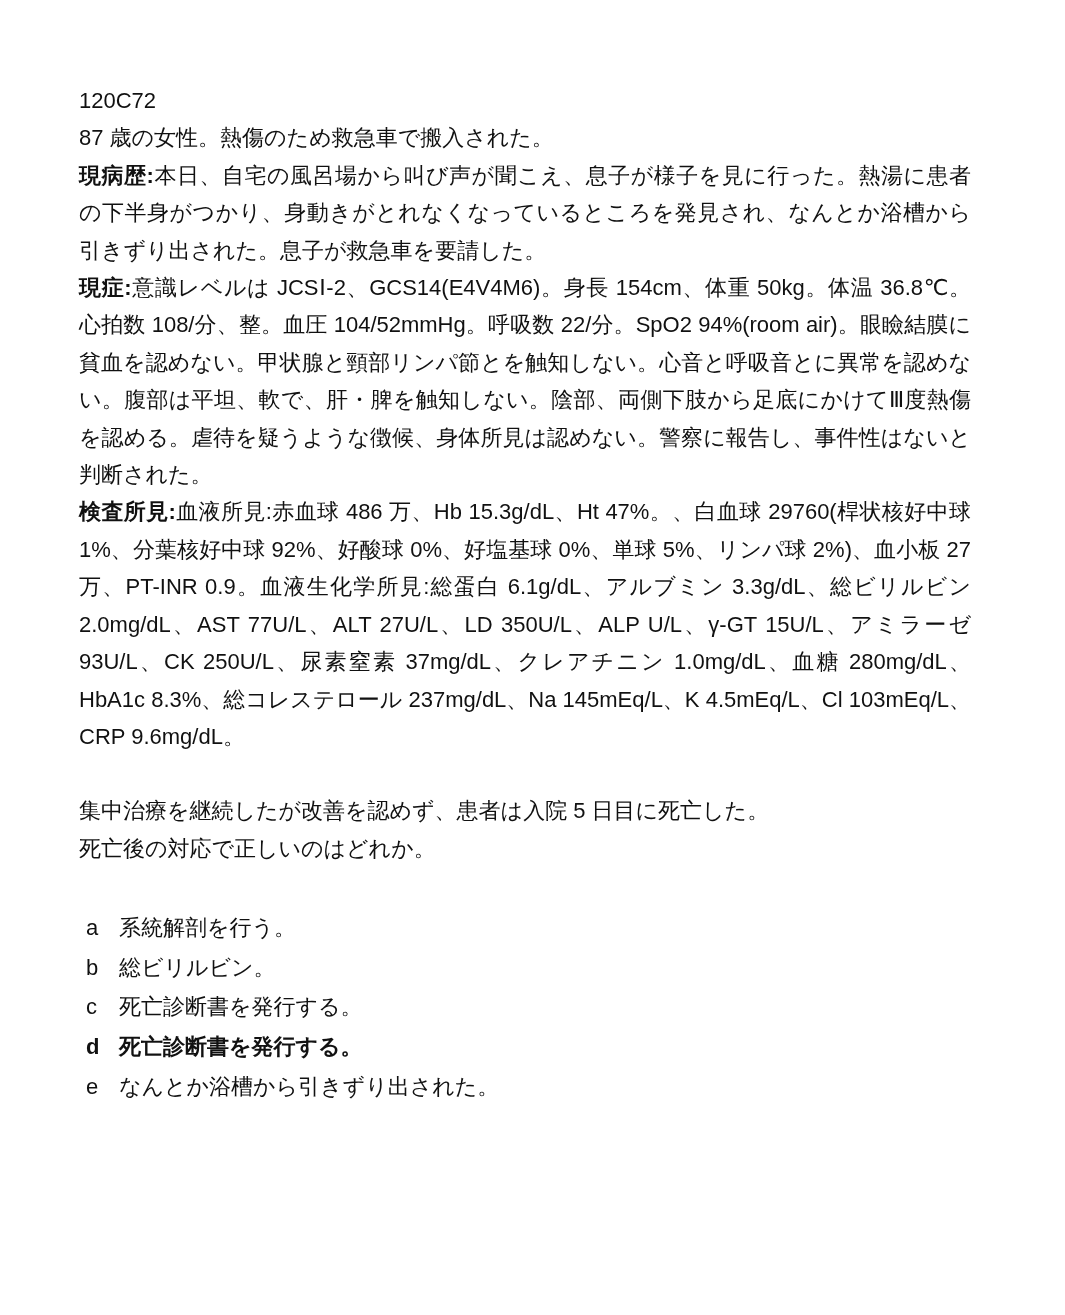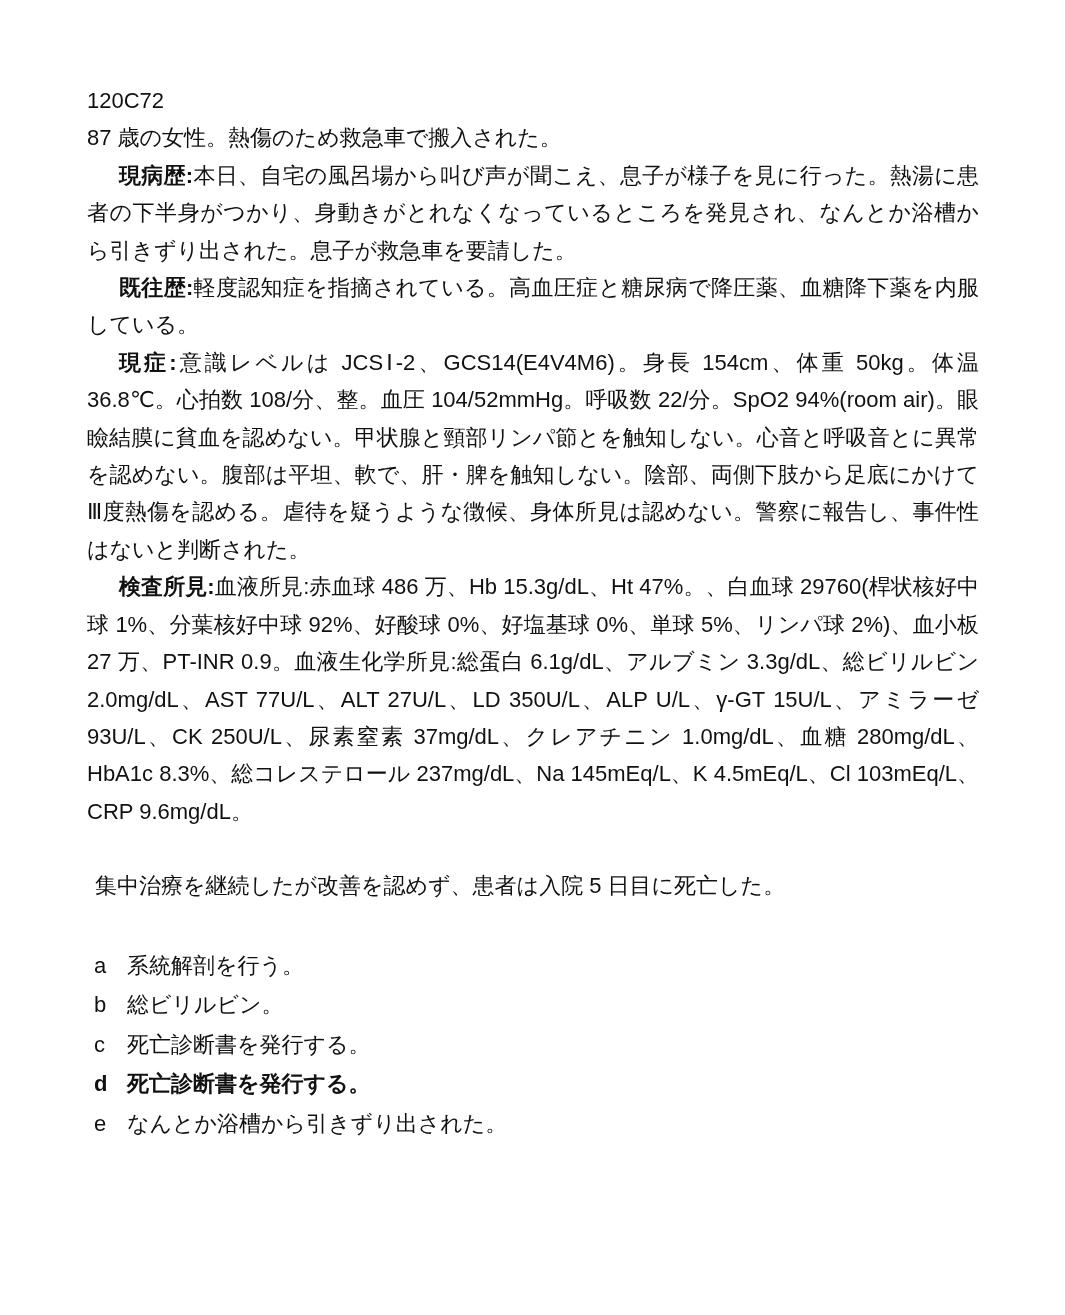--- a/index.html
+++ b/index.html
@@ -10,38 +10,36 @@
   body {
     position: relative;
     width: 1065px;
     height: 1315px;
     color: #111111;
     font-family: "Liberation Sans", "DejaVu Sans", sans-serif;
     overflow: hidden;
   }
   .doc {
     position: absolute;
-    left: 87px;
+    left: 79px;
     top: 82px;
     width: 892px;
     font-size: 22px;
     line-height: 37.4px;
     text-align: justify;
     text-justify: inter-character;
   }
   .para {
     margin: 0;
   }
   .label {
     font-weight: bold;
-    margin-left: 32px;
   }
   .course-block {
     margin-top: 37px;
-    margin-left: 8px;
   }
   .options {
     margin-top: 41px;
   }
   .option {
     display: flex;
     line-height: 39.6px;
     text-align: left;
   }
   .option .letter {
@@ -60,30 +58,30 @@
 <body>
 
 <div class="doc">
 
   <p class="para">120C72</p>
 
   <p class="para">87 歳の女性。熱傷のため救急車で搬入された。</p>
 
   <p class="para"><span class="label">現病歴:</span><span>本日、自宅の風呂場から叫び声が聞こえ、息子が様子を見に行った。熱湯に患者の下半身がつかり、身動きがとれなくなっているところを発見され、なんとか浴槽から引きずり出された。息子が救急車を要請した。</span></p>
 
-  <p class="para"><span class="label">既往歴:</span><span>軽度認知症を指摘されている。高血圧症と糖尿病で降圧薬、血糖降下薬を内服している。</span></p>
 
 
 
   <p class="para"><span class="label">現症:</span><span>意識レベルは JCSⅠ-2、GCS14(E4V4M6)。身長 154cm、体重 50kg。体温 36.8℃。心拍数 108/分、整。血圧 104/52mmHg。呼吸数 22/分。SpO2 94%(room air)。眼瞼結膜に貧血を認めない。甲状腺と頸部リンパ節とを触知しない。心音と呼吸音とに異常を認めない。腹部は平坦、軟で、肝・脾を触知しない。陰部、両側下肢から足底にかけてⅢ度熱傷を認める。虐待を疑うような徴候、身体所見は認めない。警察に報告し、事件性はないと判断された。</span></p>
 
   <p class="para"><span class="label">検査所見:</span><span>血液所見:赤血球 486 万、Hb 15.3g/dL、Ht 47%。、白血球 29760(桿状核好中球 1%、分葉核好中球 92%、好酸球 0%、好塩基球 0%、単球 5%、リンパ球 2%)、血小板 27 万、PT-INR 0.9。血液生化学所見:総蛋白 6.1g/dL、アルブミン 3.3g/dL、総ビリルビン 2.0mg/dL、AST 77U/L、ALT 27U/L、LD 350U/L、ALP U/L、γ-GT 15U/L、アミラーゼ 93U/L、CK 250U/L、尿素窒素 37mg/dL、クレアチニン 1.0mg/dL、血糖 280mg/dL、HbA1c 8.3%、総コレステロール 237mg/dL、Na 145mEq/L、K 4.5mEq/L、Cl 103mEq/L、CRP 9.6mg/dL。</span></p>
 
   <div class="course-block">
     <p class="para">集中治療を継続したが改善を認めず、患者は入院 5 日目に死亡した。</p>
+    <p class="para">死亡後の対応で正しいのはどれか。</p>
   </div>
 
   <div class="options">
 
     <div class="option">
       <span class="letter">a</span>
       <span class="option-text">系統解剖を行う。</span>
     </div>
 
     <div class="option">

